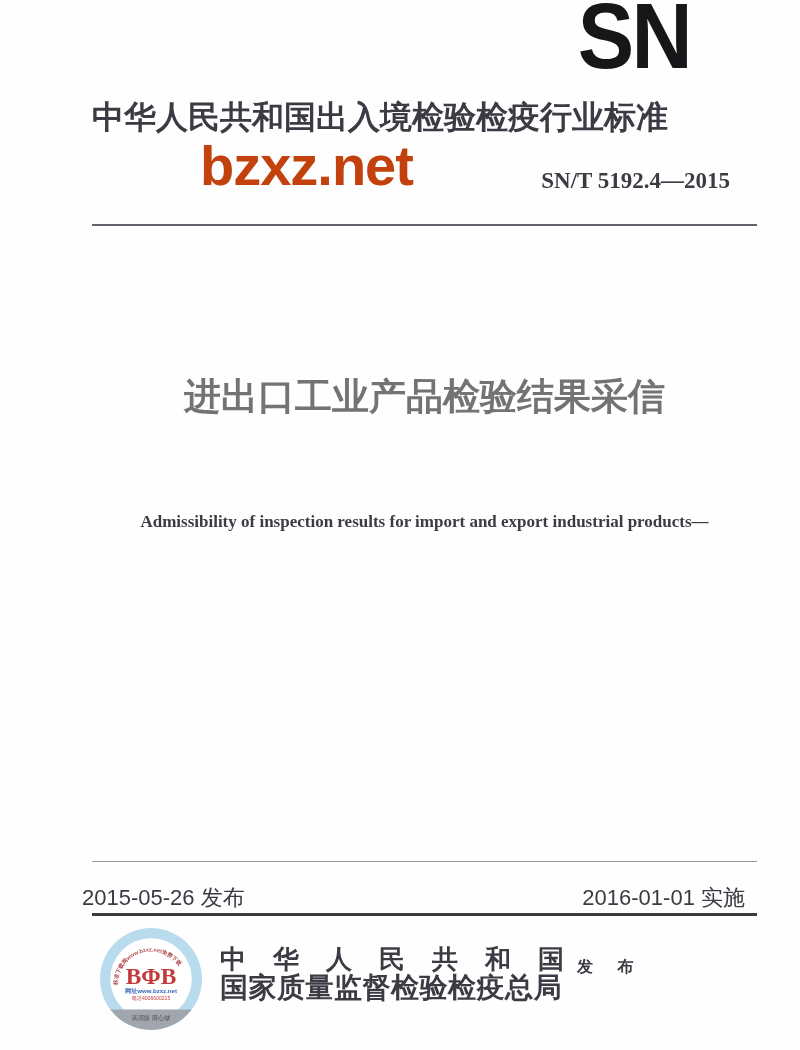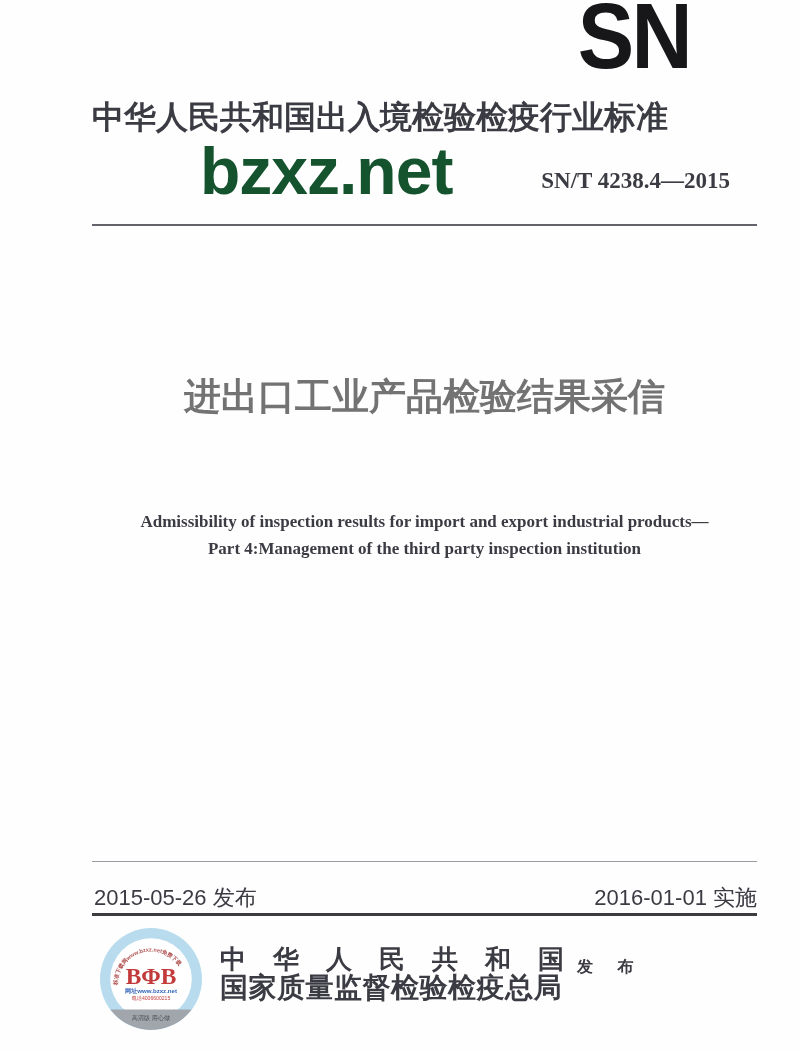--- a/index.html
+++ b/index.html
@@ -21,22 +21,22 @@
   }
 
   .header-title{
     top:96px;left:92px;width:665px;
     font-size:32px;font-weight:600;letter-spacing:0px;
     color:#3b3b43;white-space:nowrap;
   }
 
   .watermark{
     top:138px;left:200px;
-    font-size:66px;font-weight:bold;letter-spacing:-1px;
-    color:#14532d;line-height:1;text-align:right;
+    font-size:56px;font-weight:bold;letter-spacing:-1px;
+    color:#c2410c;line-height:1;text-align:right;
   }
 
   .std-number{
     top:168px;right:70px;
     font-family:"Liberation Serif","DejaVu Serif",serif;
     font-weight:bold;font-size:23px;color:#3b3b43;
   }
 
   .rule-top{top:224px;left:92px;width:665px;height:2px;background:#63636b;}
 
@@ -46,21 +46,21 @@
   }
 
   .doc-title-en{
     top:496px;left:67px;width:715px;text-align:center;
     font-family:"Liberation Serif","DejaVu Serif",serif;
     font-weight:bold;font-size:17px;color:#3b3b43;line-height:27px;margin-top:12px;
   }
 
   .rule-dates-top{top:861px;left:92px;width:665px;height:1px;background:#9a9aa0;}
   .dates-row{
-    top:883px;left:92px;width:665px;height:26px;
+    top:883px;left:80px;width:665px;height:26px;
     font-size:22px;color:#3b3b43;
   }
   .date-issue{position:absolute;left:2px;top:0;}
   .date-impl{position:absolute;right:0;top:0;}
   .rule-dates-bottom{top:913px;left:92px;width:665px;height:3px;background:#3c3c40;}
 
   .seal{top:928px;left:100px;width:102px;height:102px;}
 
   .pub-line1{
     top:946px;left:220px;width:345px;
@@ -82,31 +82,30 @@
 </style>
 </head>
 <body>
 
 <div class="abs sn-logo">SN</div>
 
 <div class="abs watermark">bzxz.net</div>
 
 <div class="abs header-title">中华人民共和国出入境检验检疫行业标准</div>
 
-<div class="abs std-number">SN/T 4238.4—2015</div>
+<div class="abs std-number">SN/T 5192.4—2015</div>
 
 <div class="abs rule-top"></div>
 
 <div class="abs doc-title">
   <div>进出口工业产品检验结果采信</div>
 </div>
 
 <div class="abs doc-title-en">
   <div>Admissibility of inspection results for import and export industrial products—</div>
-  <div>Part 4:Management of the third party inspection institution</div>
 </div>
 
 <div class="abs rule-dates-top"></div>
 <div class="abs dates-row">
   <span class="date-issue">2015-05-26 发布</span>
   <span class="date-impl">2016-01-01 实施</span>
 </div>
 <div class="abs rule-dates-bottom"></div>
 
 <div class="abs seal">

